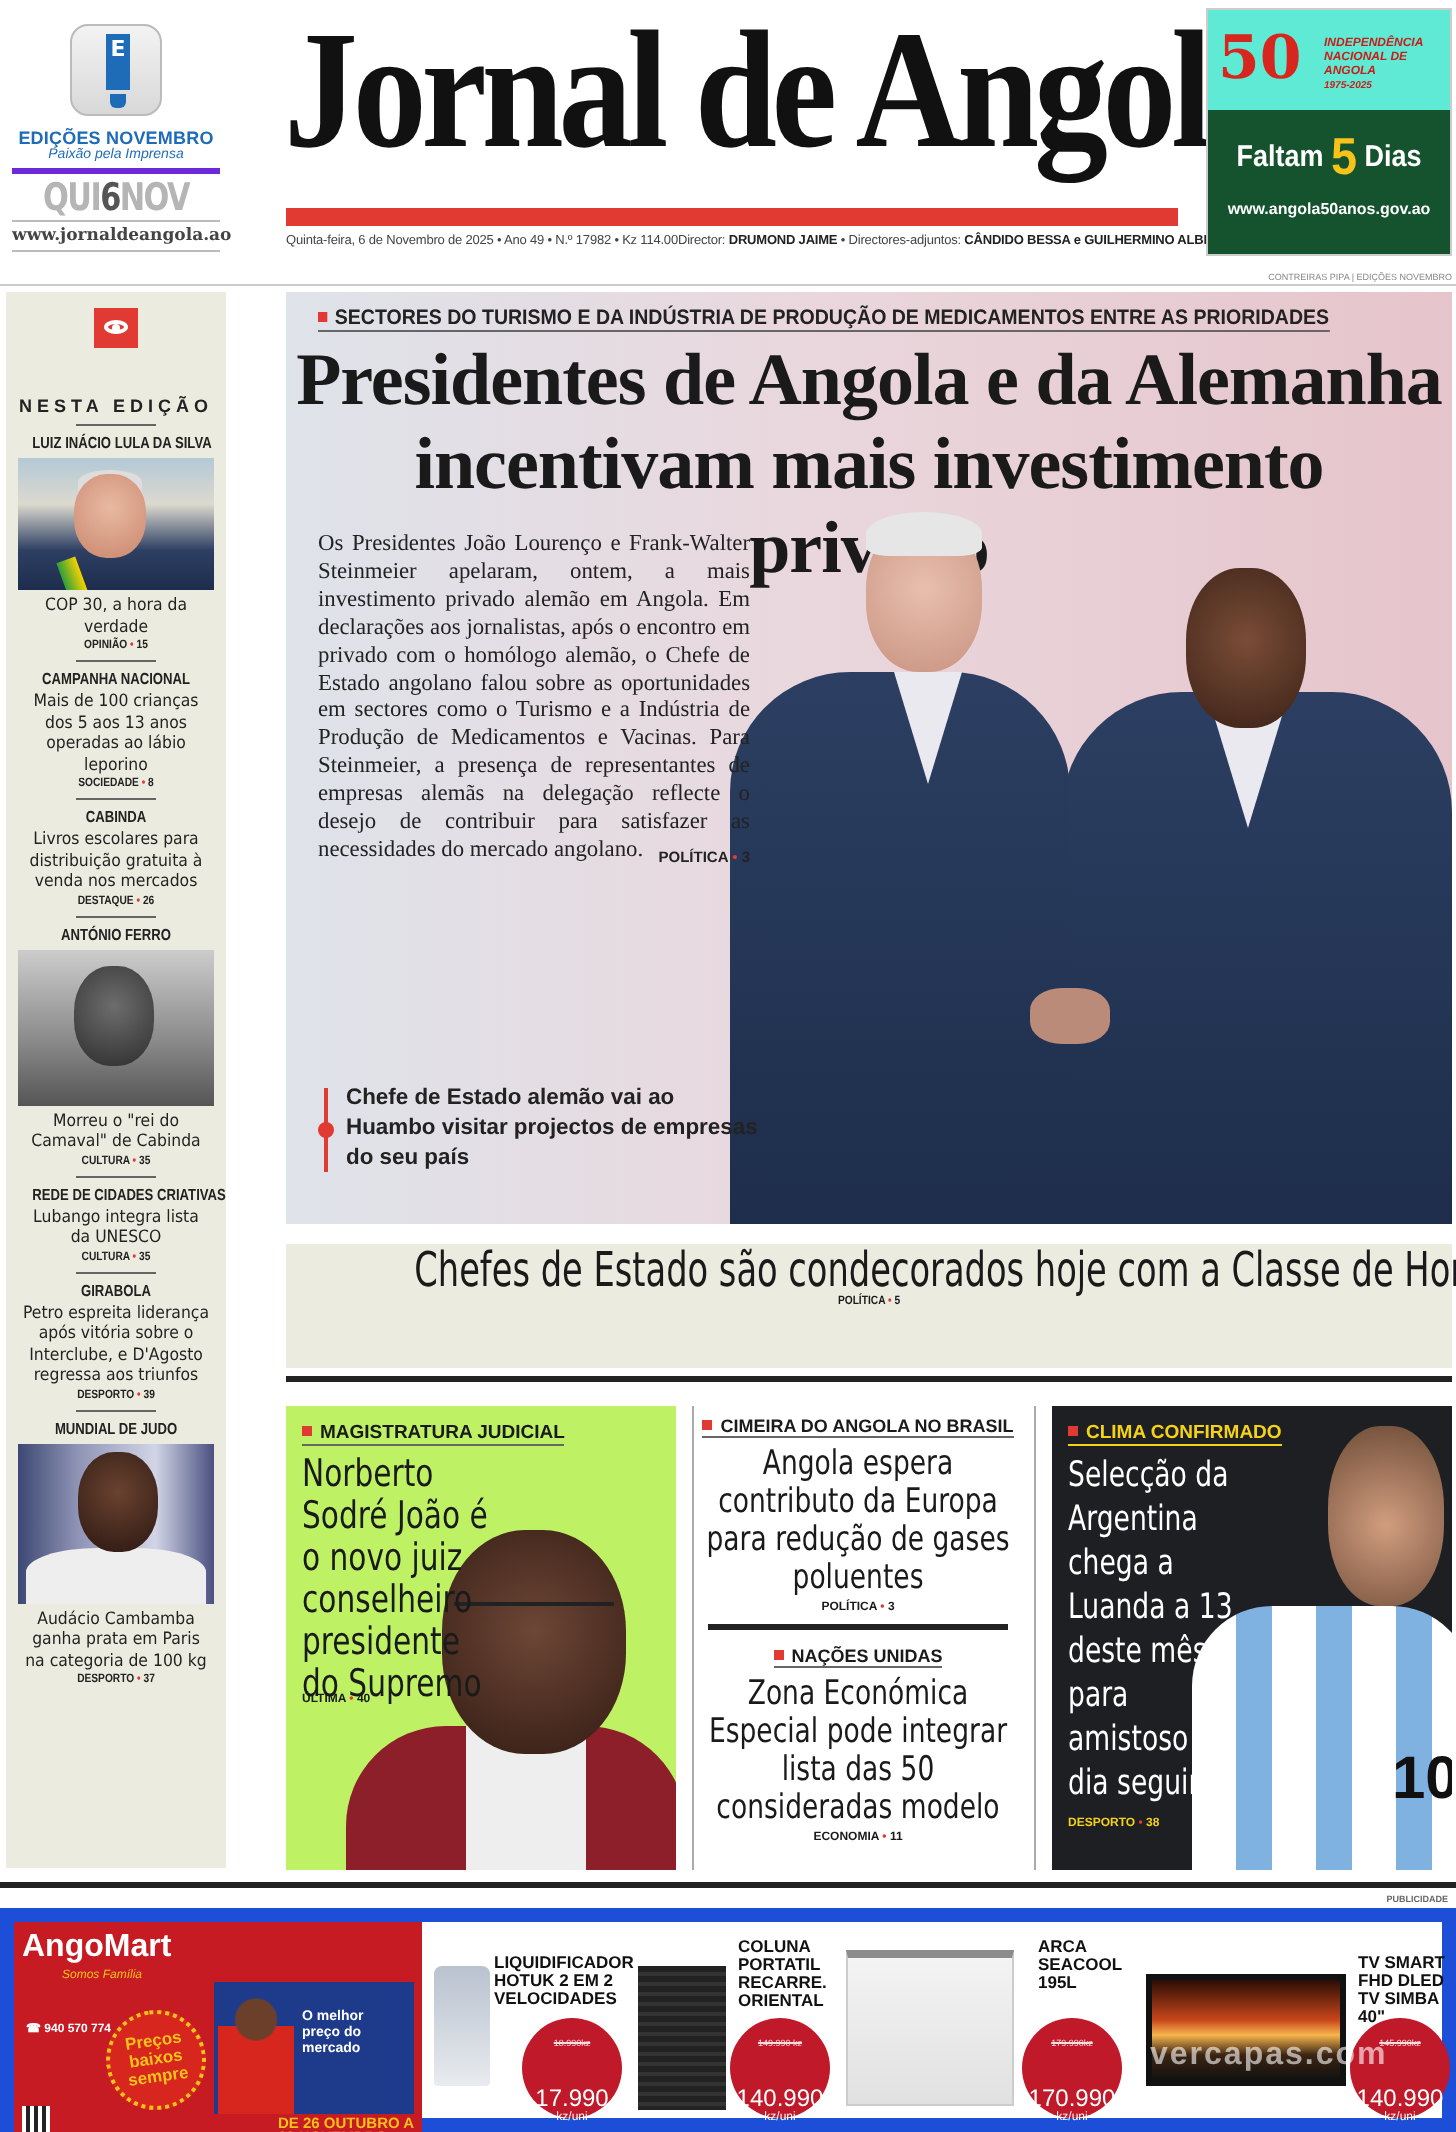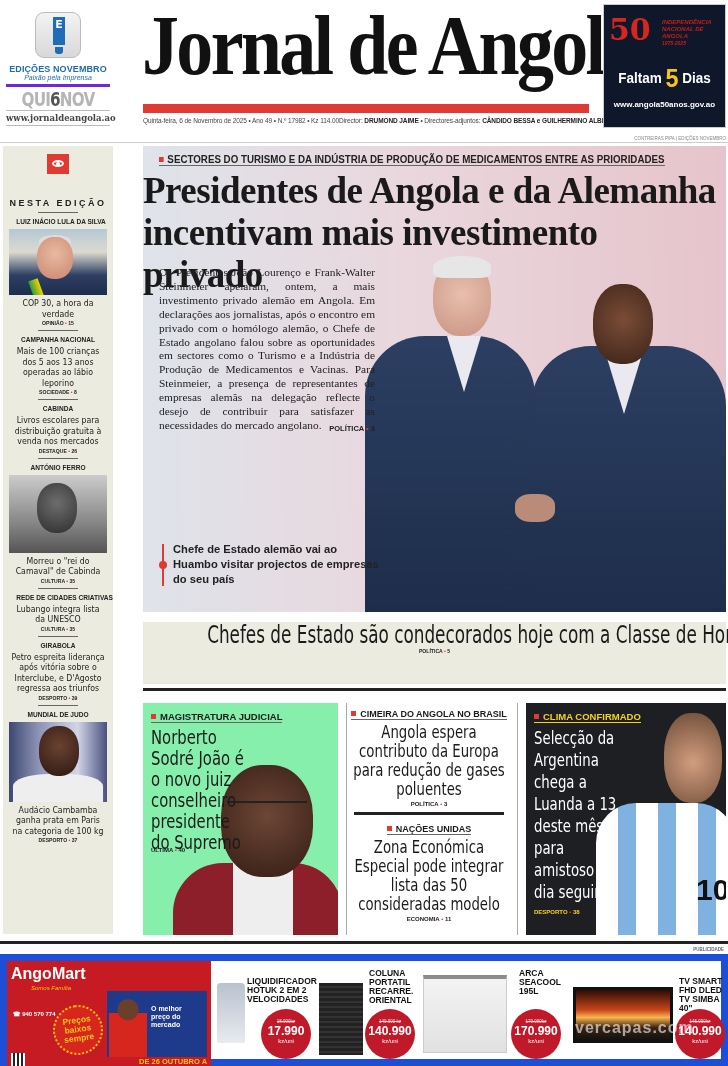--- a/index.html
+++ b/index.html
@@ -16,25 +16,25 @@
   .date-box { font-family: "DejaVu Sans", sans-serif; font-weight: bold; font-size: 19px; color: #b5b5b5; letter-spacing: -1px; transform: scaleX(0.8); margin-top: 1px; }
   .date-box .num { color: #555; }
   .site-url { font-size: 8.5px; font-weight: bold; font-family: "DejaVu Serif", serif; color: #444; border-top: 1px solid #bbb; border-bottom: 1px solid #bbb; padding: 2px 0; margin: 0 2px; }
 
   .title { left: 142px; top: -6px; width: 446px; height: 104px; font-family: "Liberation Serif", serif; font-weight: bold; font-size: 84px; line-height: 104px; letter-spacing: -3px; transform: scaleX(0.88); transform-origin: left; white-space: nowrap; color: #111; }
   .title-bar { left: 143px; top: 104px; width: 446px; height: 9px; background: #e03a32; }
   .meta-line { left: 143px; top: 117px; width: 446px; font-size: 6.5px; color: #444; display: flex; justify-content: space-between; white-space: nowrap; letter-spacing: -0.1px; }
   .meta-line b { color: #222; }
 
   .promo { left: 603px; top: 4px; width: 123px; height: 124px; border: 1px solid #ccc; overflow: hidden; }
-  .promo-top { height: 50px; background: #0f172a; position: relative; }
+  .promo-top { height: 50px; background: #5eead4; position: relative; }
   .promo-50 { position: absolute; left: 5px; top: 6px; font-family: "DejaVu Serif", serif; font-weight: bold; font-size: 30px; color: #d7261e; line-height: 38px; }
   .promo-top-text { position: absolute; left: 58px; top: 14px; font-size: 6px; font-weight: bold; font-style: italic; color: #c91e17; line-height: 7px; }
   .promo-top-text .yrs { color: #c91e17; font-size: 5px; }
-  .promo-bottom { height: 74px; background: #0f172a; color: #fff; text-align: center; }
+  .promo-bottom { height: 74px; background: #14532d; color: #fff; text-align: center; }
   .promo-count { font-weight: bold; font-size: 15px; padding-top: 8px; transform: scaleX(0.9); white-space: nowrap; }
   .promo-count .big { color: #f7c21a; font-size: 26px; vertical-align: -4px; }
   .promo-url { font-size: 8px; font-weight: bold; margin-top: 6px; }
   .promo-credit { left: 603px; top: 136px; width: 123px; text-align: right; font-size: 4.5px; color: #888; }
 
   .rule-top { left: 0; top: 142px; width: 728px; height: 1px; background: #ccc; }
 
   
   .sidebar { left: 3px; top: 146px; width: 110px; height: 788px; background: #ecebdf; text-align: center; padding: 0 4px; }
   .eye { width: 22px; height: 20px; background: #e03a32; margin: 8px auto 0; position: relative; }
@@ -54,21 +54,21 @@
   .ph-ferro { height: 78px; background: linear-gradient(180deg,#ccc,#888 60%,#555); position: relative; overflow: hidden; }
   .ph-ferro .face { position: absolute; left: 28px; top: 8px; width: 40px; height: 50px; border-radius: 45%; background: radial-gradient(circle at 50% 40%,#6d6d6d,#2d2d2d); }
   .ph-judo { height: 80px; background: linear-gradient(90deg,#3c4873,#8e93b4 30%,#d2d5e6 70%,#4a5080); position: relative; overflow: hidden; }
   .ph-judo .face { position: absolute; left: 30px; top: 4px; width: 40px; height: 50px; border-radius: 45%; background: radial-gradient(circle at 50% 40%,#6a4230,#2a1711); }
   .ph-judo .gi { position: absolute; left: 4px; top: 52px; width: 90px; height: 30px; border-radius: 40% 40% 0 0; background: #eee; }
 
   
   .lead { left: 143px; top: 146px; width: 583px; height: 466px; background: linear-gradient(90deg,#dfe3ea 0%,#e9d7dd 45%,#e6c4cb 100%); overflow: hidden; }
   .lead-kicker { position: absolute; left: 16px; top: 7px; font-size: 10.5px; font-weight: bold; color: #222; white-space: nowrap; border-bottom: 1px solid #666; transform: scaleX(0.93); transform-origin: left; }
   .sq { display: inline-block; width: 5px; height: 5px; background: #e03a32; margin-right: 4px; vertical-align: 1px; }
-  .lead-head { position: absolute; left: 0; top: 24px; width: 583px; text-align: left; font-family: "Liberation Serif", serif; font-weight: bold; font-size: 37px; line-height: 42px; color: #1a1a1a; letter-spacing: -0.5px; }
+  .lead-head { position: absolute; left: 0; top: 24px; width: 583px; text-align: center; font-family: "Liberation Serif", serif; font-weight: bold; font-size: 37px; line-height: 42px; color: #1a1a1a; letter-spacing: -0.5px; }
   .lead-body { position: absolute; left: 16px; top: 120px; width: 216px; font-family: "Liberation Serif", serif; font-size: 11.4px; line-height: 13.9px; color: #222; text-align: justify; }
   .lead-body .ref { font-family: "Liberation Sans", sans-serif; font-weight: bold; font-size: 7.5px; float: right; margin-top: 3px; }
   .lead-body .ref .dot { color: #e03a32; }
   .bullet { position: absolute; left: 16px; width: 220px; padding-left: 14px; font-size: 11.2px; font-weight: bold; line-height: 15px; color: #222; }
   .bullet::before { content: ""; position: absolute; left: 3px; top: 2px; width: 1.5px; height: 42px; background: #e03a32; }
   .bullet::after { content: ""; position: absolute; left: 0; top: 19px; width: 8px; height: 8px; background: #e03a32; border-radius: 50%; }
   .photo-leaders { position: absolute; left: 222px; top: 110px; width: 361px; height: 356px; }
   .suit1 { position: absolute; left: 0; top: 80px; width: 170px; height: 280px; border-radius: 60px 60px 0 0; background: linear-gradient(180deg,#2c3f62,#1d2d4a); }
   .head1 { position: absolute; left: 68px; top: 4px; width: 58px; height: 76px; border-radius: 45%; background: radial-gradient(circle at 50% 45%,#e8bfae,#c99381); }
   .hair1 { position: absolute; left: 68px; top: 0; width: 58px; height: 22px; border-radius: 50% 50% 20% 20%; background: #e6e6e6; }
@@ -80,21 +80,21 @@
 
   
   .strip { left: 143px; top: 622px; width: 583px; height: 62px; background: #ecebdf; text-align: center; }
   .strip-kicker { font-size: 9.5px; font-weight: bold; color: #222; padding-top: 5px; display: inline-block; border-bottom: 1px solid #666; }
   .strip-head { font-family: "DejaVu Sans Condensed", "DejaVu Sans", sans-serif; font-size: 24px; line-height: 26px; color: #1a1a1a; transform: scaleX(0.78); white-space: nowrap; }
   .strip-ref { font-size: 6px; font-weight: bold; transform: scaleX(0.85); }
   .strip-ref .dot, .ref .dot { color: #e03a32; }
   .thick-rule { left: 143px; top: 688px; width: 583px; height: 3px; background: #222; }
 
   
-  .story-judge { left: 143px; top: 703px; width: 195px; height: 232px; background: #86efac; overflow: hidden; }
+  .story-judge { left: 143px; top: 703px; width: 195px; height: 232px; background: #bef264; overflow: hidden; }
   .sj-kicker { position: absolute; left: 8px; top: 8px; font-size: 9.5px; font-weight: bold; border-bottom: 1px solid #666; white-space: nowrap; }
   .sj-head { position: absolute; left: 8px; top: 24px; width: 120px; font-family: "DejaVu Sans", sans-serif; font-size: 19px; line-height: 21px; transform: scaleX(0.78); transform-origin: left; color: #1a1a1a; }
   .sj-ref { position: absolute; left: 8px; top: 144px; font-size: 6px; font-weight: bold; }
   .judge-head { position: absolute; left: 78px; top: 62px; width: 92px; height: 112px; border-radius: 45%; background: radial-gradient(circle at 50% 45%,#6d4636,#331c13); }
   .judge-glasses { position: absolute; left: 84px; top: 98px; width: 80px; height: 12px; border-top: 2px solid #222; }
   .judge-robe { position: absolute; left: 30px; top: 160px; width: 170px; height: 80px; border-radius: 50px 50px 0 0; background: #8c1f2a; }
   .judge-shirt { position: absolute; left: 90px; top: 160px; width: 60px; height: 80px; background: #eee; }
 
   .story-mid { left: 350px; top: 703px; width: 158px; height: 232px; text-align: center; }
   .sm-kicker { font-size: 9px; font-weight: bold; border-bottom: 1px solid #666; display: inline-block; white-space: nowrap; margin-top: 0; }
@@ -122,21 +122,21 @@
   .ad-circle { position: absolute; left: 46px; top: 44px; width: 50px; height: 50px; border-radius: 50%; background: #d7261e; border: 2px dotted #f7c21a; color: #f7c21a; font-size: 8.5px; font-weight: bold; line-height: 9px; text-align: center; padding-top: 9px; transform: rotate(-8deg); }
   .ad-blue { position: absolute; left: 100px; top: 30px; width: 100px; height: 66px; background: #1e3a8a; }
   .ad-woman { position: absolute; left: 102px; top: 33px; width: 38px; height: 63px; background: radial-gradient(circle at 50% 25%,#6b3f2a 0 10px,transparent 11px), linear-gradient(180deg,transparent 30%,#d7261e 30%); }
   .ad-best { position: absolute; left: 148px; top: 44px; font-size: 7px; font-weight: bold; color: #fff; line-height: 8px; }
   .ad-date { position: absolute; left: 132px; top: 97px; font-size: 7.5px; font-weight: bold; color: #f7c21a; line-height: 7px; }
   .ad-qr { position: absolute; left: 4px; top: 92px; width: 14px; height: 14px; background: repeating-linear-gradient(90deg,#fff 0 2px,#222 2px 4px); }
   .product { position: absolute; top: 0; height: 110px; }
   .p-name { position: absolute; font-size: 8.5px; font-weight: bold; line-height: 9px; color: #111; }
   .price { position: absolute; width: 50px; height: 50px; border-radius: 50%; background: #c0192a; color: #fff; text-align: center; }
   .price .old { font-size: 4.5px; text-decoration: line-through; margin-top: 10px; opacity: 0.85; }
-  .price .new { font-size: 12px; font-weight: bold; line-height: 13px; margin-top: 1px; white-space: nowrap; margin-left: -6px; margin-right: -6px; }
+  .price .new { font-size: 12px; font-weight: normal; line-height: 13px; margin-top: 19px; white-space: nowrap; margin-left: -6px; margin-right: -6px; }
   .price .unit { font-size: 6px; }
   .blender { position: absolute; width: 28px; height: 60px; background: linear-gradient(180deg,#b9c2cf,#e8ebef); border-radius: 4px 4px 2px 2px; }
   .speaker { position: absolute; width: 44px; height: 72px; background: repeating-linear-gradient(180deg,#222 0 3px,#333 3px 5px); }
   .freezer { position: absolute; width: 84px; height: 78px; background: linear-gradient(180deg,#f3f3f3,#e1e1e1); border: 1px solid #ccc; border-top: 4px solid #8c8c8c; }
   .tv { position: absolute; width: 100px; height: 56px; background: linear-gradient(180deg,#2b0d05 0%,#c8461a 40%,#f7b54e 55%,#3b2412 75%,#111 100%); border: 3px solid #111; }
   .watermark { position: absolute; left: 568px; top: 58px; font-size: 16px; color: rgba(255,255,255,0.6); font-weight: bold; letter-spacing: 1px; }
 </style>
 </head>
 <body>
 

